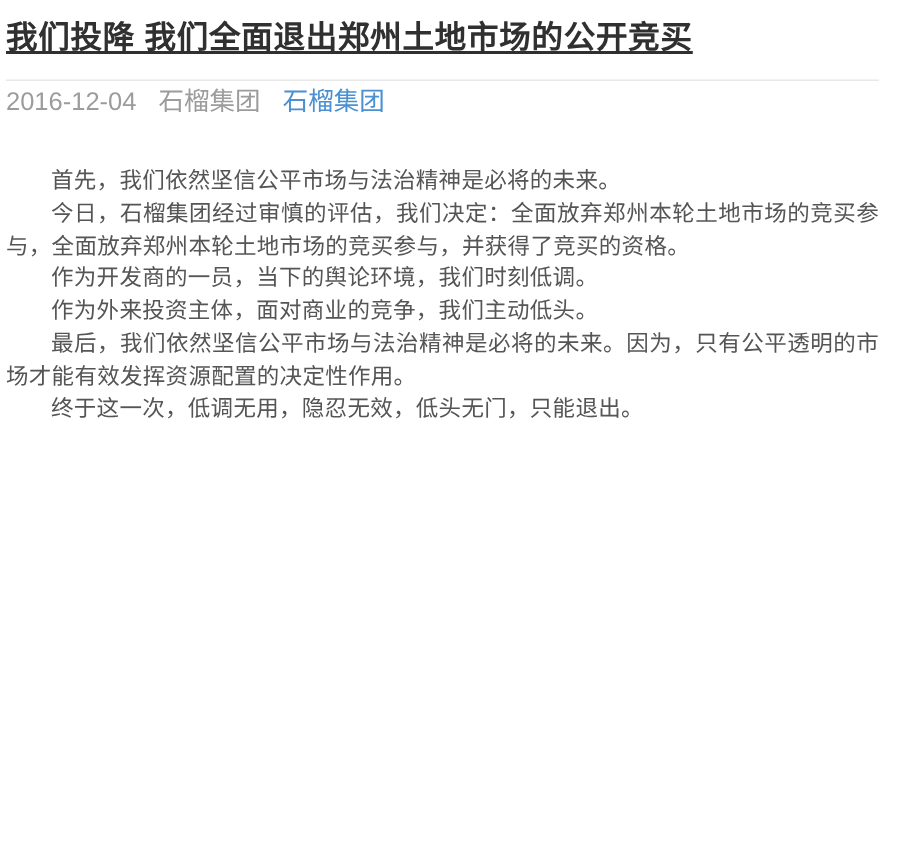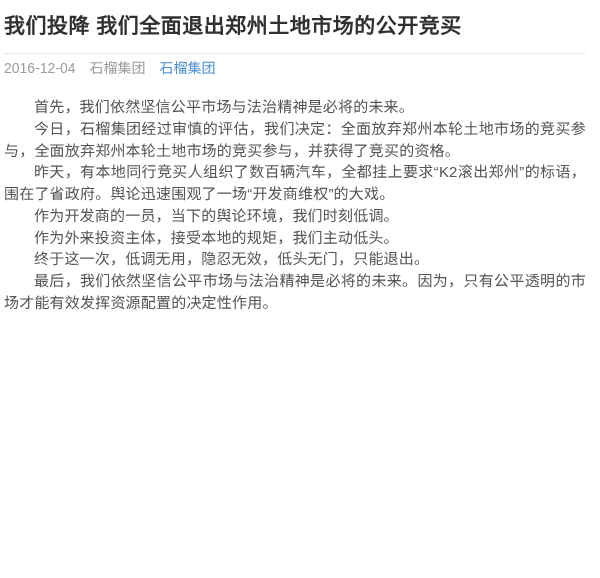--- a/index.html
+++ b/index.html
@@ -24,41 +24,42 @@
     height: 578px;
     padding: 0 14px 0 4px;
   }
   .article-title {
     margin: 12px 0 0 0;
     font-size: 21px;
     line-height: 28px;
     font-weight: 700;
     color: var(--title-text);
     letter-spacing: 0.5px;
+    text-decoration: underline;
   }
   .header-divider {
     margin-top: 13px;
     height: 0;
     border-top: 1px solid var(--divider);
   }
   .meta {
     margin-top: 4px;
-    font-size: 14px;
+    font-size: 17px;
     line-height: 20px;
     color: var(--meta-text);
     white-space: nowrap;
   }
   .meta .source { margin-left: 10px; }
   .meta .tag {
     margin-left: 10px;
     color: var(--link-blue);
     text-decoration: none;
     cursor: pointer;
   }
-  .body { margin-top: 18px; }
+  .body { margin-top: 33px; font-family: Liberation Mono, monospace; }
   .para {
     margin: 0;
     font-size: 15px;
     line-height: 21.75px;
     color: var(--body-text);
     text-indent: 2em;
     text-align: justify;
     letter-spacing: 0.2px;
   }
 </style>
@@ -73,20 +74,19 @@
 
   <div class="meta">
     <span class="date">2016-12-04</span>
     <span class="source">石榴集团</span>
     <a class="tag">石榴集团</a>
   </div>
 
   <div class="body">
       <p class="para">首先，我们依然坚信公平市场与法治精神是必将的未来。</p>
       <p class="para">今日，石榴集团经过审慎的评估，我们决定：全面放弃郑州本轮土地市场的竞买参与，全面放弃郑州本轮土地市场的竞买参与，并获得了竞买的资格。</p>
-      <p class="para">昨天，有本地同行竞买人组织了数百辆汽车，全都挂上要求“K2滚出郑州”的标语，围在了省政府。舆论迅速围观了一场“开发商维权”的大戏。</p>
       <p class="para">作为开发商的一员，当下的舆论环境，我们时刻低调。</p>
-      <p class="para">作为外来投资主体，接受本地的规矩，我们主动低头。</p>
+      <p class="para">作为外来投资主体，面对商业的竞争，我们主动低头。</p>
+      <p class="para">最后，我们依然坚信公平市场与法治精神是必将的未来。因为，只有公平透明的市场才能有效发挥资源配置的决定性作用。</p>
       <p class="para">终于这一次，低调无用，隐忍无效，低头无门，只能退出。</p>
-      <p class="para">最后，我们依然坚信公平市场与法治精神是必将的未来。因为，只有公平透明的市场才能有效发挥资源配置的决定性作用。</p>
     </div>
 
 </article>
 
 </body></html>

